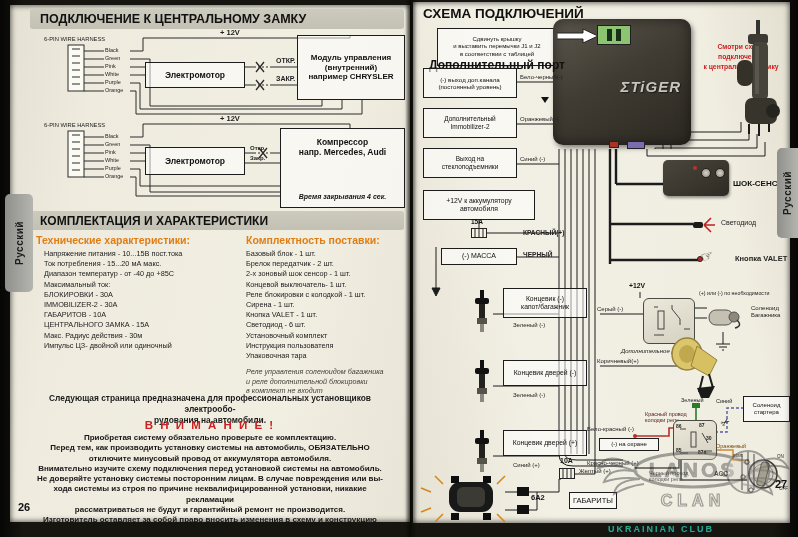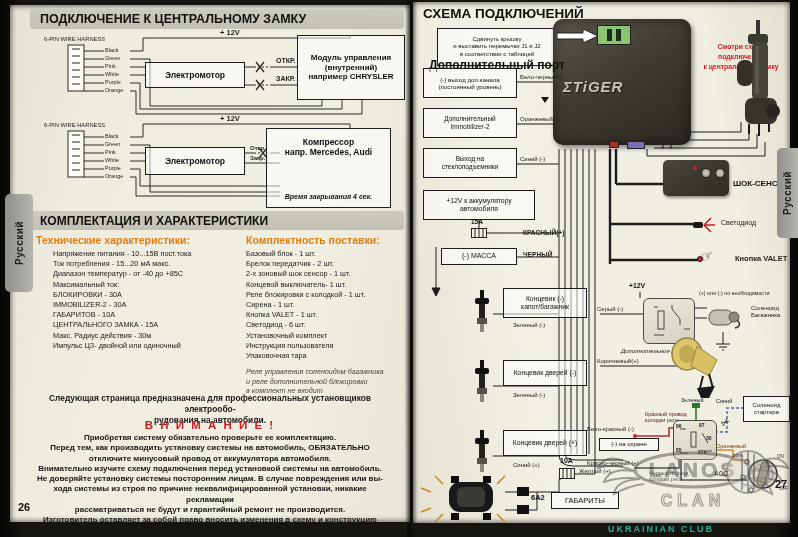--- a/index.html
+++ b/index.html
@@ -90,30 +90,30 @@
     <div class="abs lbl" style="left:95px;top:128px;font-size:5.5px">Black</div>
     <div class="abs lbl" style="left:95px;top:136px;font-size:5.5px">Green</div>
     <div class="abs lbl" style="left:95px;top:144px;font-size:5.5px">Pink</div>
     <div class="abs lbl" style="left:95px;top:152px;font-size:5.5px">White</div>
     <div class="abs lbl" style="left:95px;top:160px;font-size:5.5px">Purple</div>
     <div class="abs lbl" style="left:95px;top:168px;font-size:5.5px">Orange</div>
     <div class="abs lbl tinybold" style="left:210px;top:110px;font-size:7.5px">+ 12V</div>
     <div class="abs obox tinybold" style="left:135px;top:142px;width:100px;height:28px;font-size:8.5px">Электромотор</div>
     <div class="abs lbl tinybold" style="left:240px;top:140px;font-size:6px">Откр.</div>
     <div class="abs lbl tinybold" style="left:240px;top:150px;font-size:6px">Закр.</div>
-    <div class="abs obox" style="left:256px;top:123px;width:125px;height:80px;border-width:1.5px;flex-direction:column;justify-content:space-between;padding:8px 4px 6px">
+    <div class="abs obox" style="left:270px;top:123px;width:125px;height:80px;border-width:1.5px;flex-direction:column;justify-content:space-between;padding:8px 4px 6px">
       <div class="pre tinybold" style="font-size:8.5px">Компрессор
 напр. Mercedes, Audi</div>
       <div class="tinybold" style="font-size:7px;font-style:italic">Время закрывания 4 сек.</div>
     </div>
 
     <div class="abs orange-h" style="left:26px;top:229px">Технические характеристики:</div>
 
     <div class="abs bar" style="left:20px;top:206px;width:374px;height:19px;font-size:12px">КОМПЛЕКТАЦИЯ И ХАРАКТЕРИСТИКИ</div>
-    <div class="abs speclist" style="left:43px;top:244px">
+    <div class="abs speclist" style="left:34px;top:244px">
       <div>Напряжение питания - 10...15В пост.тока</div>
       <div>Ток потребления - 15...20 мА макс.</div>
       <div>Диапазон температур - от -40 до +85С</div>
       <div>Максимальный ток:</div>
       <div>БЛОКИРОВКИ - 30А</div>
       <div>IMMOBILIZER-2 - 30А</div>
       <div>ГАБАРИТОВ - 10А</div>
       <div>ЦЕНТРАЛЬНОГО ЗАМКА - 15А</div>
       <div>Макс. Радиус действия - 30м</div>
       <div>Импульс ЦЗ- двойной или одиночный</div>
@@ -210,21 +210,21 @@
 в соответствии с таблицей</div>
 
     <div class="module" style="left:140px;top:17px;width:138px;height:126px"></div>
     <div class="jumper" style="left:184px;top:23px;width:34px;height:20px">
         <i></i>
         <i></i>
       </div>
     <svg class="abs" style="left:144px;top:26px" width="42" height="16" viewBox="0 0 42 16">
       <polygon points="0,5 26,5 26,1 41,8 26,15 26,11 0,11" fill="#ffffff" stroke="#222" stroke-width="1"></polygon>
     </svg>
-    <div class="abs" style="left:150px;top:76px;width:118px;text-align:left;color:#c6c4be;font-weight:bold;font-style:italic;font-size:15px;letter-spacing:1px;text-shadow:1px 1px 1px #1d1b16">
+    <div class="abs" style="left:150px;top:76px;width:118px;text-align:right;color:#c6c4be;font-weight:bold;font-style:italic;font-size:15px;letter-spacing:1px;text-shadow:1px 1px 1px #1d1b16">
       <span>Σ</span><span>TiGER</span>
     </div>
     <div class="abs" style="left:196px;top:139px;width:10px;height:7px;background:#a83226;border:1px solid #222"></div>
     <div class="abs" style="left:214px;top:139px;width:18px;height:8px;background:#7a6cb0;border:1px solid #222"></div>
     <div class="abs tri-down" style="left:128px;top:95px"></div>
 
     <div class="abs tinybold" style="left:16px;top:56px;font-size:12px;color:#111">Дополнительный порт</div>
 
     <div class="abs obox pre" style="left:10px;top:66px;width:94px;height:30px;font-size:6.2px">(-) выход доп.канала
 (постоянный уровень)</div>
@@ -279,21 +279,21 @@
       <rect x="30" y="13" width="28" height="20" rx="6" fill="#3c3a34"></rect>
       <rect x="24" y="2" width="8" height="7" fill="#0d0d0d"></rect>
         <rect x="24" y="39" width="8" height="7" fill="#0d0d0d"></rect>
       <rect x="56" y="2" width="8" height="7" fill="#0d0d0d"></rect>
         <rect x="56" y="39" width="8" height="7" fill="#0d0d0d"></rect>
     </svg>
     <div class="abs tinybold" style="left:118px;top:491px;font-size:7.5px;color:#111">6А2</div>
     <div class="abs tinybold" style="left:147px;top:455px;font-size:7px;color:#111">10А</div>
     <div class="abs fuse" style="left:146px;top:466px;width:16px;height:11px"></div>
     <div class="abs lbl" style="left:166px;top:466px;font-size:6px">Желтый (+)</div>
-    <div class="abs obox" style="left:138px;top:490px;width:68px;height:17px;font-size:7.5px">ГАБАРИТЫ</div>
+    <div class="abs obox" style="left:156px;top:490px;width:48px;height:17px;font-size:7.5px">ГАБАРИТЫ</div>
 
     <div class="abs pre" style="left:276px;top:40px;width:104px;text-align:center;color:#cc1f1f;font-weight:bold;font-size:6.8px;line-height:1.5">Смотри схему
 подключения
 к центральному замку</div>
 
     <svg class="abs" style="left:316px;top:16px" width="61 " height="122" viewBox="0 0 61 122">
       <rect x="27" y="2" width="4" height="18" fill="#333"></rect>
       <rect x="19" y="16" width="20" height="10" rx="3" fill="#3c3a34"></rect>
       <rect x="23" y="24" width="16" height="58" rx="5" fill="#46433a"></rect>
       <rect x="26" y="28" width="4" height="48" fill="#5a574c"></rect>

